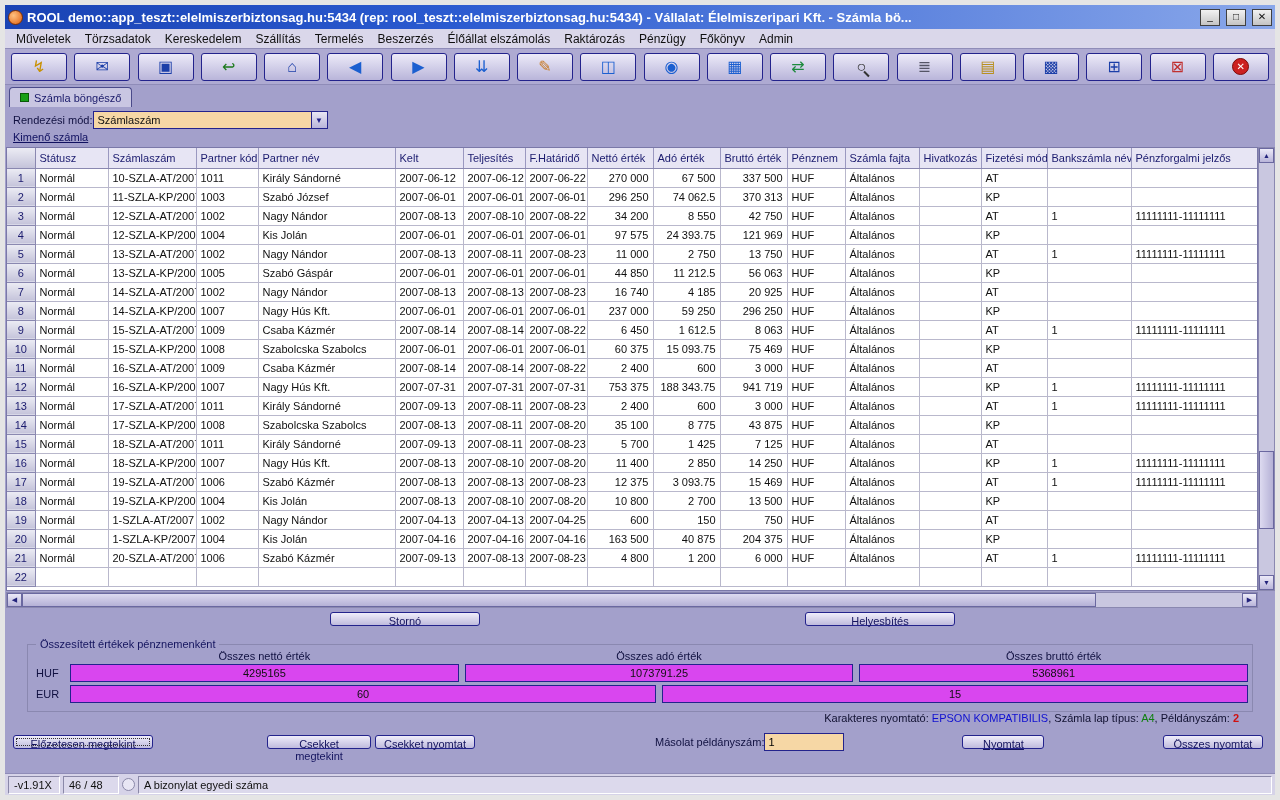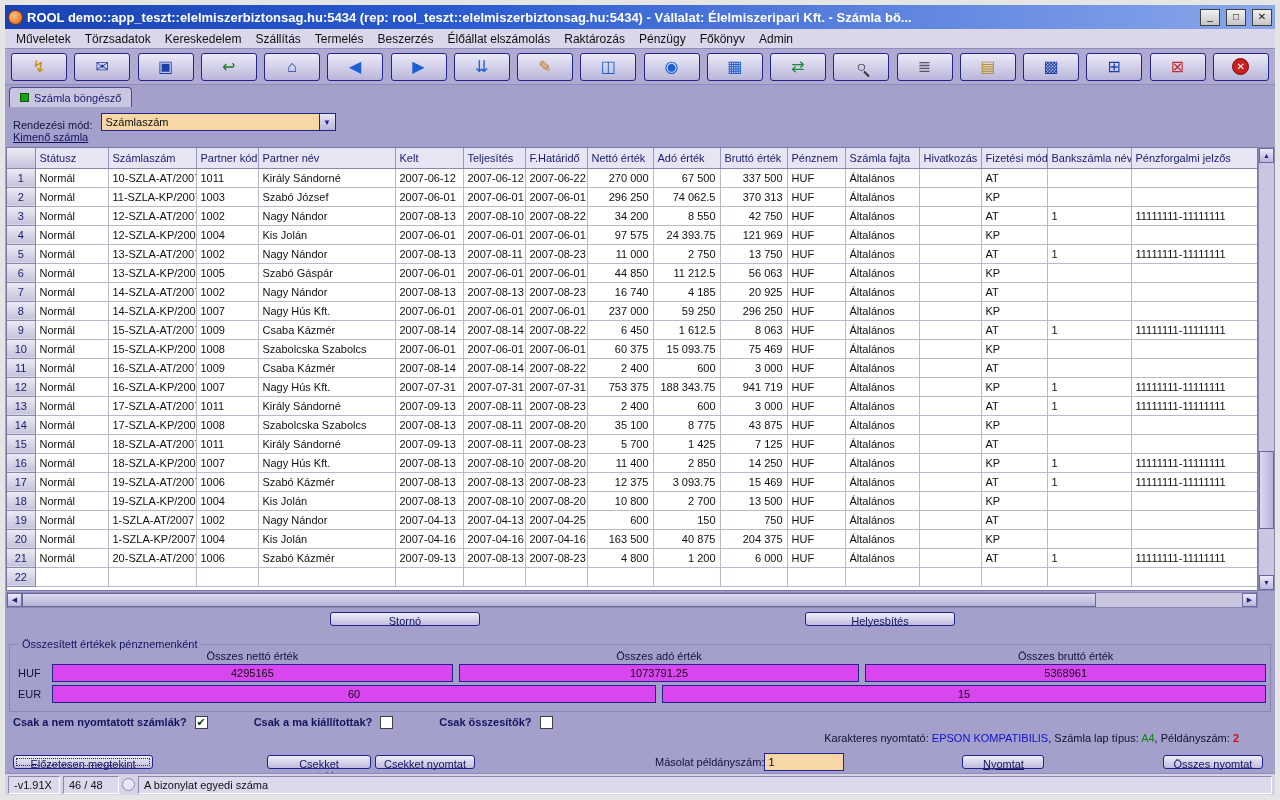--- a/index.html
+++ b/index.html
@@ -25,21 +25,21 @@
   .tb-search .tb-glyph::after { content:""; position:absolute; width:7px; height:2px; background:#333; transform:rotate(45deg); right:-4px; bottom:0; }
   .tb-exit .tb-glyph { background:#cc2020; color:#fff !important; border-radius:50%; width:17px; height:17px; font-size:10px; display:flex; align-items:center; justify-content:center; border:1px solid #7a0a0a; }
 
   
   .tabbar { height:22px; flex:0 0 22px; background:#a3a0cb; display:flex; align-items:flex-end; padding:0 4px; }
   .tab { height:20px; background:#c9c6e2; border:1px solid #4a4a8a; border-bottom:none; border-radius:4px 4px 0 0; display:flex; align-items:center; gap:5px; padding:0 10px; font-size:11px; color:#1a1a6a; }
   .tab-icon { width:9px; height:9px; background:#18a018; border:1px solid #0a5a0a; display:inline-block; }
 
   
   .page { flex:1; display:flex; flex-direction:column; background:#a3a0cb; overflow:hidden; }
-  .sortrow { height:24px; flex:0 0 24px; display:flex; align-items:flex-end; gap:8px; padding:2px 8px 0 8px; }
+  .sortrow { height:24px; flex:0 0 24px; display:flex; align-items:center; gap:0; padding:2px 8px 0 8px; }
   .sort-label { font-size:11px; color:#101040; }
   .combo { width:235px; height:18px; border:1px solid #23238c; background:#f6d7a5; display:flex; align-items:stretch; }
   .combo-text { flex:1; font-size:11px; padding:2px 4px; color:#101010; }
   .combo-btn { width:16px; background:linear-gradient(#e8e6f4,#b9b5da); border-left:1px solid #23238c; font-size:8px; color:#23238c; display:flex; align-items:center; justify-content:center; }
   .kimeno { font-size:11px; color:#101060; text-decoration:underline; padding:0 8px; height:16px; flex:0 0 16px; }
 
   
   .tablewrap { position:relative; height:444px; flex:0 0 444px; }
   .grid-scroll { position:absolute; left:1px; top:0; right:17px; bottom:0; overflow:hidden; background:#fff; border:1px solid #7a78a8; }
   table { border-collapse:collapse; table-layout:fixed; width:1262px; font-size:11px; }
@@ -59,21 +59,21 @@
   .htrack { flex:1; position:relative; }
   .hthumb { position:absolute; top:0; bottom:0; left:0; width:88%; background:linear-gradient(#dddaf0,#b5b1d6); border:1px solid #6a68a0; }
 
   
   .btn { background:linear-gradient(#efedfa,#bfbbdd); border:1px solid #23238c; border-radius:3px; color:#14145e; font-size:11px; font-family:inherit; height:14px; padding:2px 8px; }
   .actionrow { height:30px; flex:0 0 30px; position:relative; }
   #storno-btn { position:absolute; left:325px; top:4px; width:150px; }
   #helyesbites-btn { position:absolute; left:800px; top:4px; width:150px; }
 
   
-  fieldset.totals { margin:0 4px; border:1px solid #8a88b0; padding:0 4px 5px 8px; flex:0 0 auto; }
+  fieldset.totals { margin:0 22px; border:1px solid #8a88b0; padding:0 4px 5px 8px; flex:0 0 auto; }
   legend { font-size:11px; color:#14145e; padding:0 4px; }
   .totals-head { display:flex; gap:6px; font-size:11px; color:#101040; margin:0 0 2px 0; }
   .cur-spacer { width:28px; flex:0 0 28px; }
   .totals-head .hd { flex:1; text-align:center; }
   .totals-row { display:flex; gap:6px; align-items:center; margin-bottom:3px; }
   .cur-label { width:28px; flex:0 0 28px; font-size:11px; color:#101040; }
   .total-input { flex:1; height:18px; border:1px solid #23238c; background:#d946ef; font-size:11px; text-align:center; padding:0 4px; font-family:inherit; color:#101010; }
 
   
   .checkrow { height:20px; flex:0 0 20px; display:flex; align-items:center; padding:0 8px; font-size:11px; }
@@ -714,28 +714,20 @@
         <input class="total-input" readonly="" value="1073791.25" style="">
         <input class="total-input" readonly="" value="5368961" style="">
       </div>
       <div class="totals-row">
         <span class="cur-label">EUR</span>
         <input class="total-input" readonly="" value="60" style="">
         <input class="total-input" readonly="" value="15" style="">
       </div>
     </fieldset>
 
-    <div class="checkrow" id="checkrow">
-        <span class="chk-label">Csak a nem nyomtatott számlák?</span>
-        <span class="checkbox">✔</span>
-        <span class="chk-label">Csak a ma kiállítottak?</span>
-        <span class="checkbox"></span>
-        <span class="chk-label">Csak összesítők?</span>
-        <span class="checkbox"></span>
-      </div>
 
     <div class="printerline">
       <span>Karakteres nyomtató: </span><span class="printer-name">EPSON KOMPATIBILIS</span><span>, Számla lap típus: </span><span class="paper">A4</span><span>, Példányszám: </span><span class="copies">2</span>
     </div>
 
     <div class="bottomrow">
       <button class="btn" id="preview-btn">Előzetesen megtekint</button>
       <button class="btn" id="check-view-btn">Csekket megtekint</button>
       <button class="btn" id="check-print-btn">Csekket nyomtat</button>
       <span class="copy-label">Másolat példányszám:</span>

